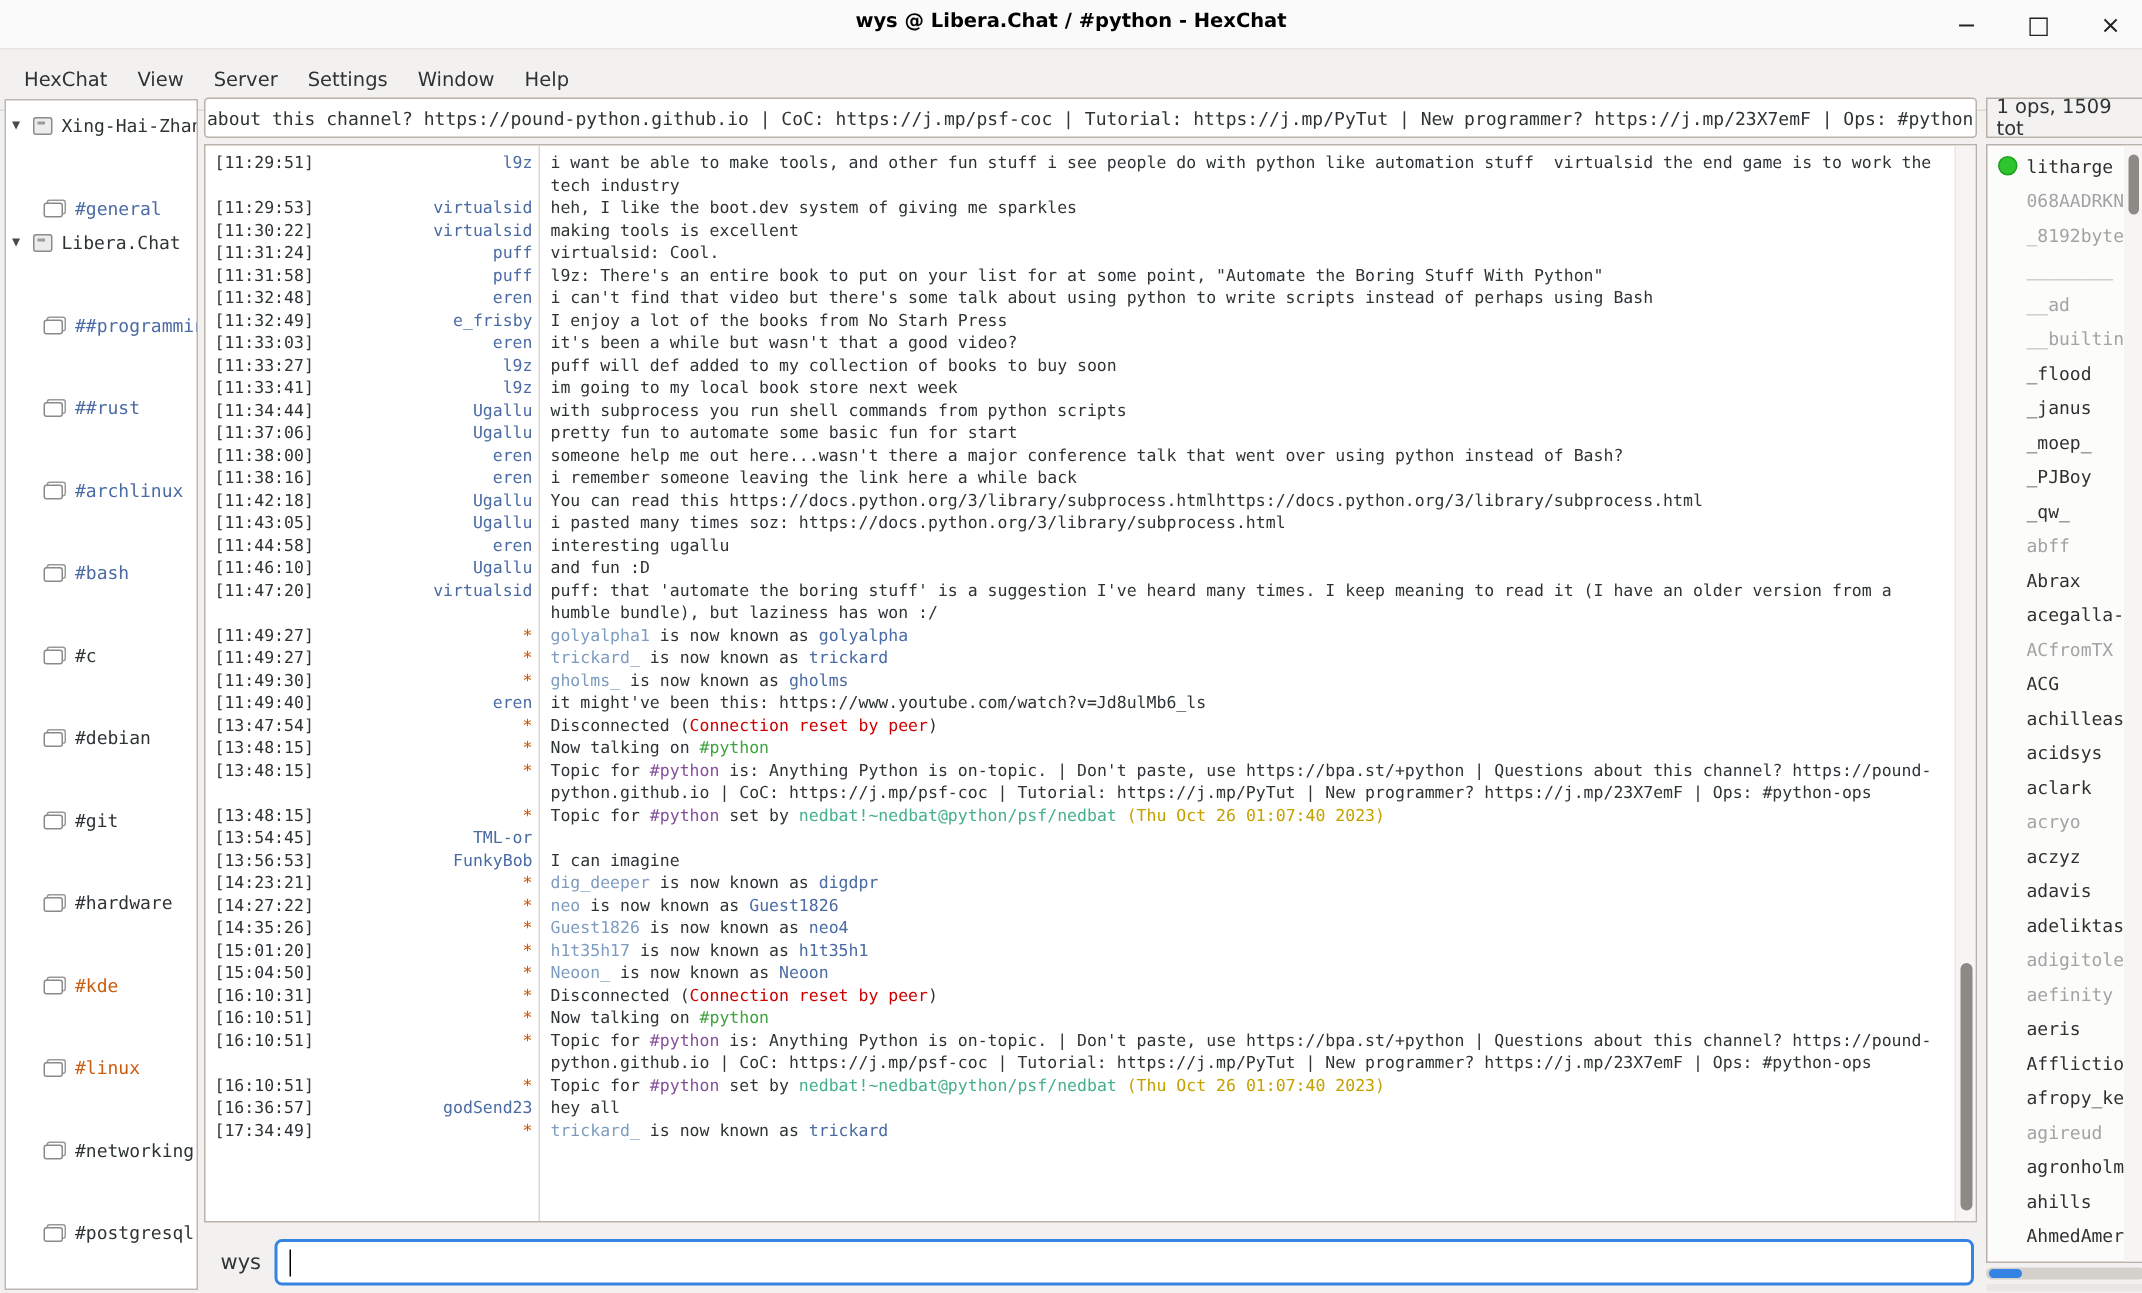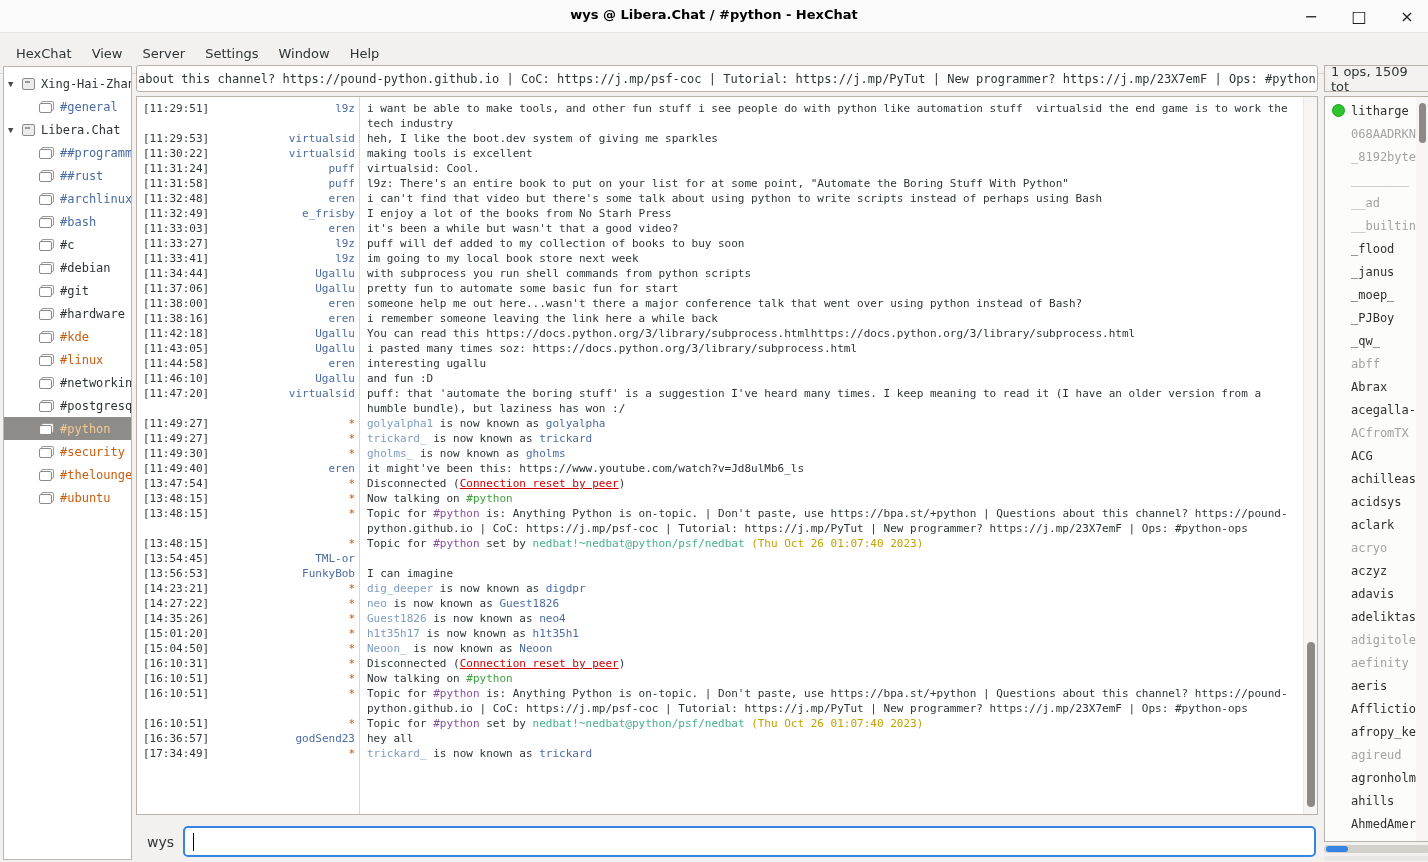--- a/index.html
+++ b/index.html
@@ -13,21 +13,21 @@
   .win-btn { width:18px; text-align:center; cursor:default; }
 
   
   .menubar { position:absolute; left:0; top:34px; right:0; height:40px; background:#f2f1ef; border-bottom:1px solid #dcd9d5; display:flex; align-items:center; padding-left:6px; }
   .menu-item { padding:4px 10px; font-size:13px; color:#2e3436; }
 
   
   .sidebar { position:absolute; left:3px; top:66px; width:129px; bottom:2px; background:#fff; border:1px solid #bcb6b0; overflow:hidden; padding-top:5px; }
   .tree-row { height:23px; display:flex; align-items:center; font-family:"DejaVu Sans Mono",monospace; font-size:12px; white-space:nowrap; overflow:hidden; }
   .tree-row.server { padding-left:4px; }
-  .tree-row.channel { padding-left:35px; }
+  .tree-row.channel { padding-left:25px;margin-top:32px; }
   .tree-expander { width:12px; font-size:9px; color:#4a4a4a; flex:0 0 12px; }
   .srv-icon { flex:0 0 13px; height:12px; margin-left:2px; border:1px solid #8a8a8a; border-radius:2px; background:#ececec; position:relative; }
   .srv-icon::after { content:""; position:absolute; left:2px; top:2px; width:5px; height:2px; background:#9a9a9a; }
   .bub-icon { flex:0 0 15px; height:12px; position:relative; }
   .bub-icon::before { content:""; position:absolute; right:0; top:0; width:11px; height:8px; border:1px solid #9a9a9a; border-radius:2px; background:#fff; }
   .bub-icon::after { content:""; position:absolute; left:0; bottom:0; width:11px; height:8px; border:1px solid #8a8a8a; border-radius:2px; background:#fff; }
   .tree-label { margin-left:6px; }
   .tree-row.c-normal .tree-label { color:#2e3436; }
   .tree-row.c-blue .tree-label { color:#4a6ba3; }
   .tree-row.c-orange .tree-label { color:#ca5c0f; }
@@ -43,21 +43,21 @@
 
   
   .chatframe { position:absolute; left:136px; top:96px; width:1182px; height:719px; background:#fff; border:1px solid #b8b2ab; overflow:hidden; }
   .chatlines { position:absolute; left:0; top:4px; right:15px; font-family:"DejaVu Sans Mono",monospace; font-size:11px; line-height:15px; color:#2e3436; }
   .line { display:flex; }
   .time { flex:0 0 78px; padding-left:6px; white-space:pre; }
   .nick { flex:0 0 140px; text-align:right; white-space:pre; color:#4a6ba3; }
   .nick.star { color:#cc5200; }
   .msg { flex:1; padding-left:12px; padding-right:8px; white-space:pre-wrap; overflow-wrap:break-word; }
   .chat-sep { position:absolute; left:222px; top:0; bottom:0; width:1px; background:#dbd8d3; }
-  .c-red { color:#cc0000;text-decoration:underline; }
+  .c-red { color:#cc0000; }
   .c-green { color:#3fa33f; }
   .c-purple { color:#864f9b; }
   .c-teal { color:#46b08c; }
   .c-yellow { color:#c4a000; }
   .c-oldnick { color:#7d9cc0; }
   .c-newnick { color:#4a6ba3; }
   .chat-scrollbar { position:absolute; right:0; top:0; bottom:0; width:14px; background:#f6f5f4; border-left:1px solid #eae8e5; }
   .chat-thumb { position:absolute; left:3px; width:8px; border-radius:4px; background:#8d8a85; top:76%; height:23%; }
 
   

